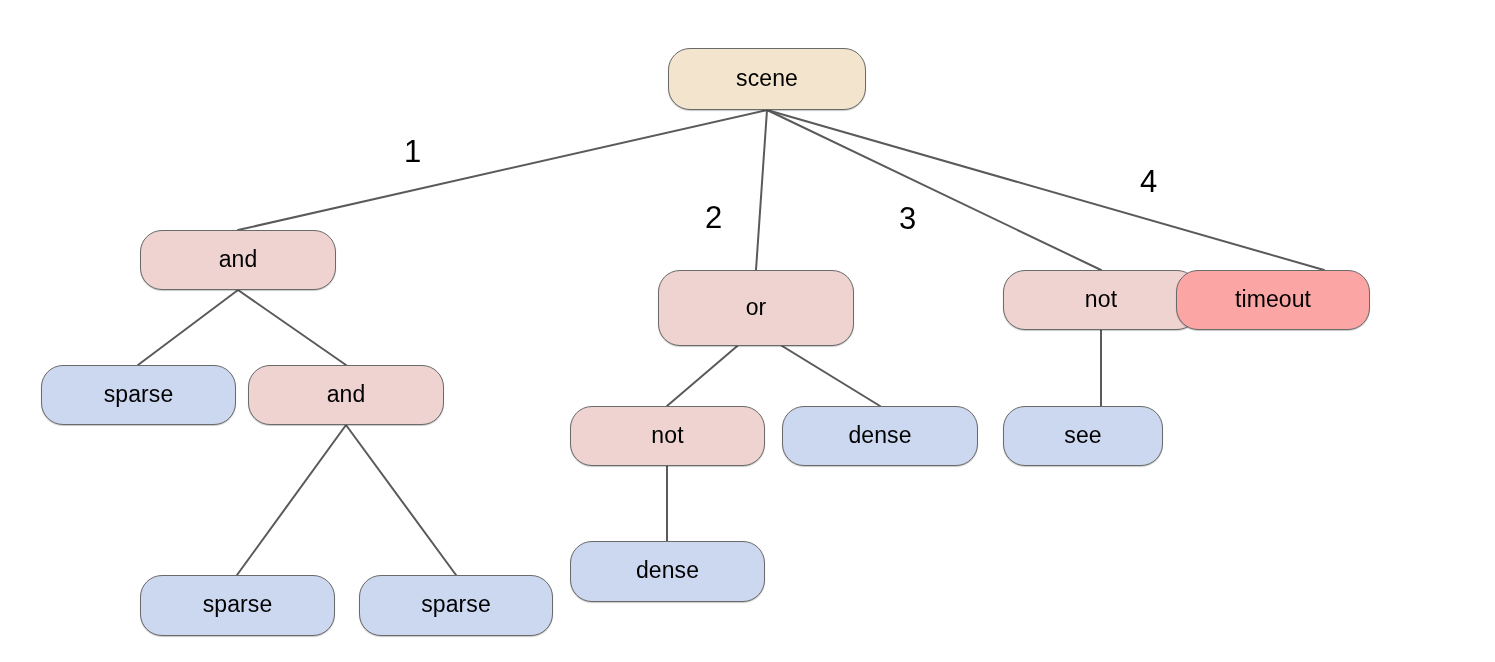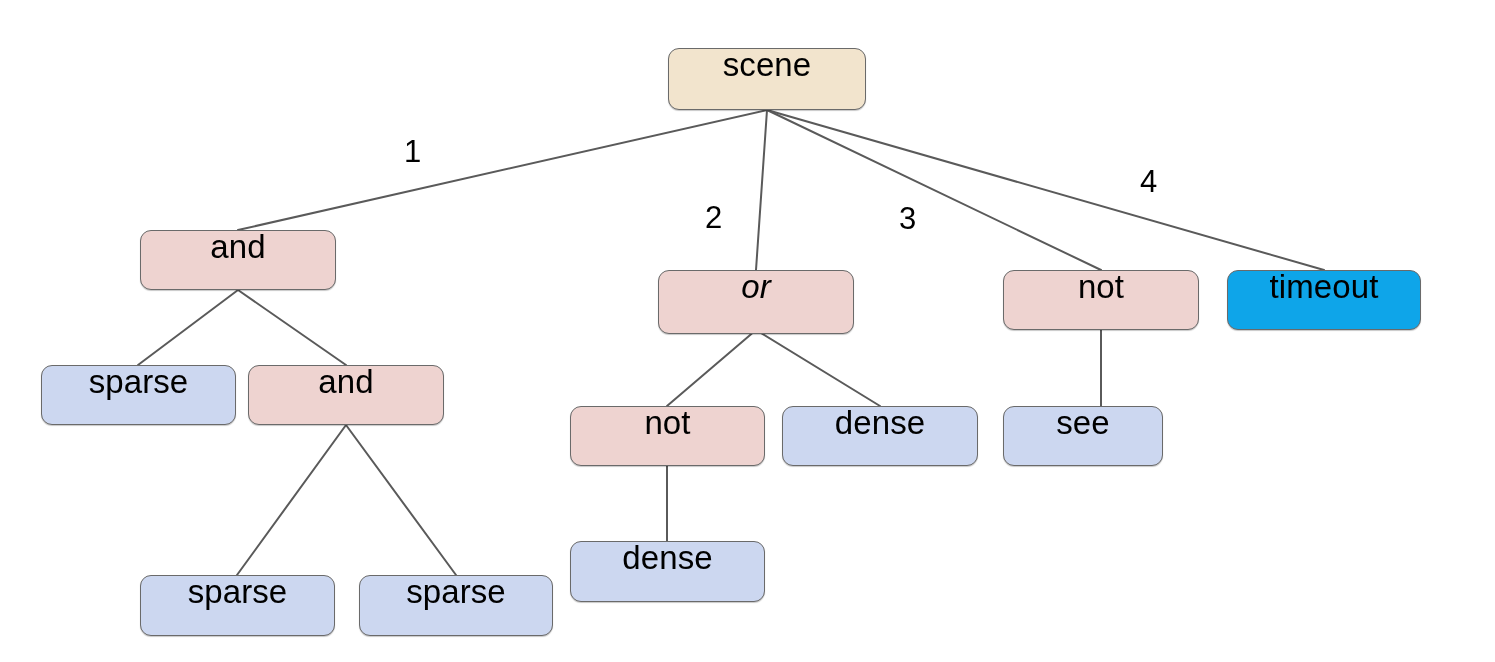--- a/index.html
+++ b/index.html
@@ -23,27 +23,27 @@
     left: 0;
     top: 0;
     width: 1495px;
     height: 662px;
     pointer-events: none;
   }
   .tree-node {
     position: absolute;
     box-sizing: border-box;
     border: 1.6px solid #6a6a6a;
-    border-radius: 11px;
+    border-radius: 22px;
     display: flex;
-    align-items: flex-start;
+    align-items: center;
     justify-content: center;
     color: #000000;
     font-family: "Liberation Sans", sans-serif;
-    font-size: 33px;
+    font-size: 23px;
     line-height: 1;
     letter-spacing: 0.1px;
     white-space: nowrap;
     box-shadow: 0 1px 1px rgba(0,0,0,0.22);
   }
   .node-label {
     display: block;
     transform: translateY(-1px);
   }
   .edge-label {
@@ -75,27 +75,27 @@
       <line x1="1101" y1="330" x2="1101" y2="406" stroke="#5a5a5a" stroke-width="2" stroke-linecap="round"></line>
     </svg>
 
   <div id="node-layer">
       <div class="tree-node" style="left: 668px; top: 48px; width: 198px; height: 62px; background: rgb(242, 228, 205); border-color: rgb(106, 106, 106);">
         <span class="node-label">scene</span>
       </div>
       <div class="tree-node" style="left: 140px; top: 230px; width: 196px; height: 60px; background: rgb(238, 211, 208); border-color: rgb(106, 106, 106);">
         <span class="node-label">and</span>
       </div>
-      <div class="tree-node" style="left: 658px; top: 270px; width: 196px; height: 64px; background: rgb(238, 211, 208); border-color: rgb(106, 106, 106); font-style: italic;">
+      <div class="tree-node" style="left: 658px; top: 270px; width: 196px; height: 76px; background: rgb(238, 211, 208); border-color: rgb(106, 106, 106);">
         <span class="node-label">or</span>
       </div>
       <div class="tree-node" style="left: 1003px; top: 270px; width: 196px; height: 60px; background: rgb(238, 211, 208); border-color: rgb(106, 106, 106);">
         <span class="node-label">not</span>
       </div>
-      <div class="tree-node" style="left: 1227px; top: 270px; width: 194px; height: 60px; background: #0ea5e9; border-color: rgb(106, 106, 106);">
+      <div class="tree-node" style="left: 1176px; top: 270px; width: 194px; height: 60px; background: #fca5a5; border-color: rgb(106, 106, 106);">
         <span class="node-label">timeout</span>
       </div>
       <div class="tree-node" style="left: 41px; top: 365px; width: 195px; height: 60px; background: rgb(204, 215, 240); border-color: rgb(106, 106, 106);">
         <span class="node-label">sparse</span>
       </div>
       <div class="tree-node" style="left: 248px; top: 365px; width: 196px; height: 60px; background: rgb(238, 211, 208); border-color: rgb(106, 106, 106);">
         <span class="node-label">and</span>
       </div>
       <div class="tree-node" style="left: 570px; top: 406px; width: 195px; height: 60px; background: rgb(238, 211, 208); border-color: rgb(106, 106, 106);">
         <span class="node-label">not</span>

